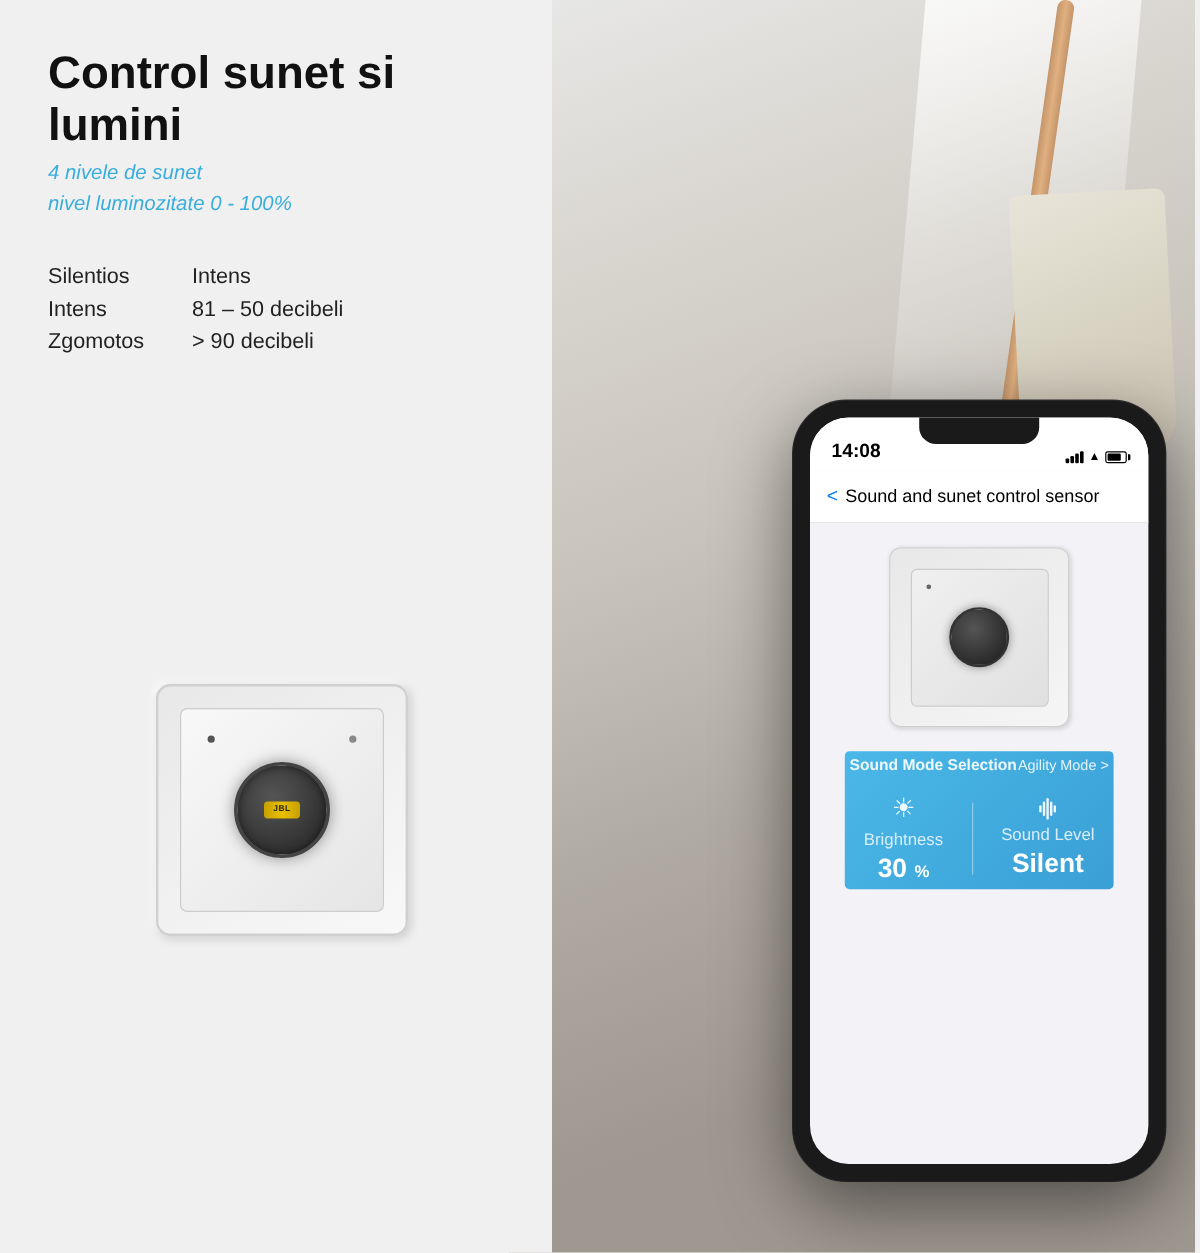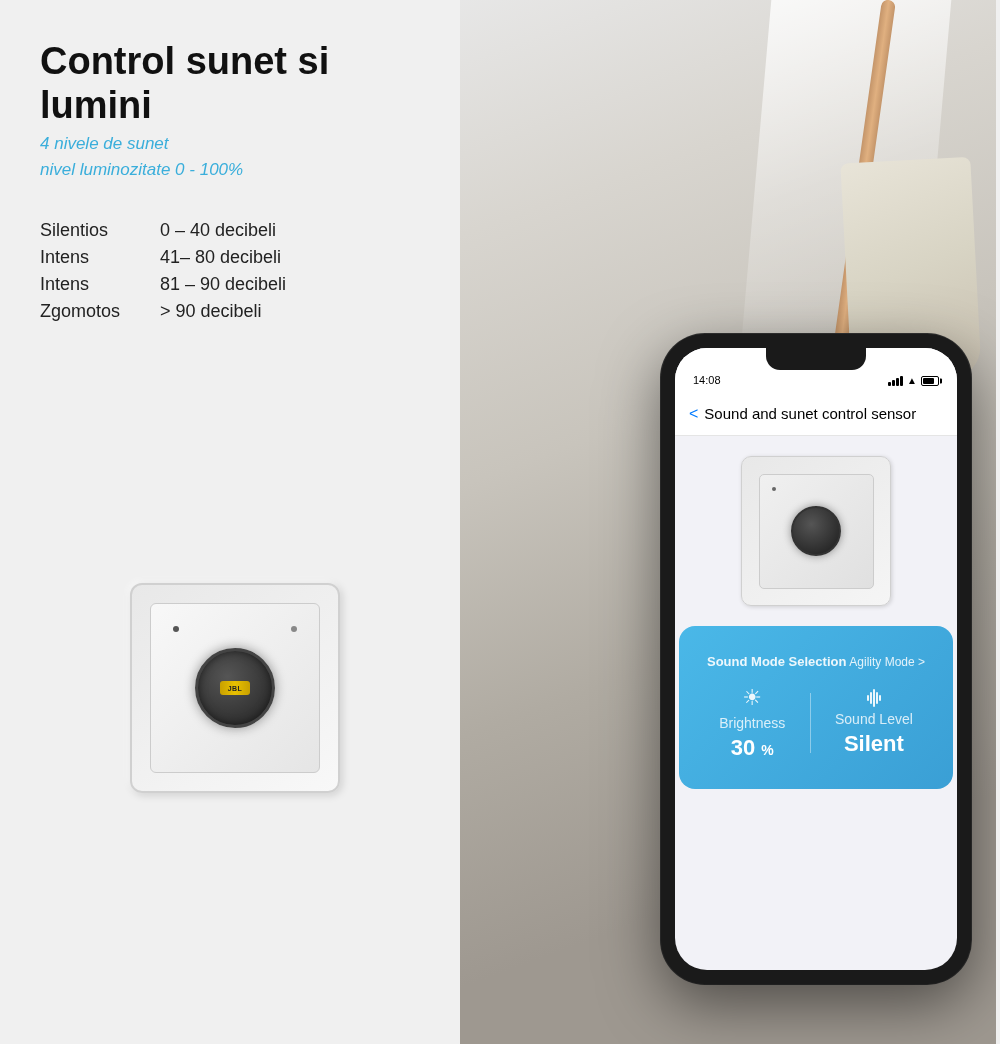--- a/index.html
+++ b/index.html
@@ -258,22 +258,22 @@
       display: flex;
       align-items: flex-end;
       justify-content: space-between;
       padding: 0 18px 6px;
       font-size: 11px;
       color: #000;
       font-weight: 600;
     }
 
     .status-time {
-      font-size: 11px;
-      font-weight: 400;
+      font-size: 16px;
+      font-weight: 700;
     }
 
     .status-icons {
       display: flex;
       gap: 4px;
       align-items: center;
     }
 
     .signal-bars {
       display: flex;
@@ -383,24 +383,24 @@
       width: 50px;
       height: 50px;
       background: radial-gradient(circle at 40% 35%, #555, #1a1a1a);
       border-radius: 50%;
       border: 2px solid #333;
       box-shadow: 0 0 8px rgba(0,0,0,0.4);
     }
 
     
     .control-card {
-      margin: 0 4px;
+      margin: 0 29px;
       background: linear-gradient(135deg, #4ab8e8, #3a9fd5);
-      border-radius: 16px;
-      padding: 28px;
+      border-radius: 4px;
+      padding: 4px;
       color: white;
     }
 
     .card-header {
       display: flex;
       justify-content: space-between;
       align-items: center;
       margin-bottom: 16px;
     }
 
@@ -470,25 +470,23 @@
   <div class="left-panel">
 
     <div class="title-section">
       <h1 class="main-title">Control sunet si lumini</h1>
       <div class="subtitle-line1">4 nivele de sunet</div>
       <div class="subtitle-line2">nivel luminozitate 0 - 100%</div>
     </div>
 
     <div class="sound-levels" id="sound-levels-container">
     <div class="level-name">Silentios</div>
-        <div class="level-range">0 – 40 decibeli</div>
         <div class="level-name">Intens</div>
-        <div class="level-range">41– 80 decibeli</div>
         <div class="level-name">Intens</div>
-        <div class="level-range">81 – 90 decibeli</div>
+        <div class="level-range">81 – 50 decibeli</div>
         <div class="level-name">Zgomotos</div>
         <div class="level-range">&gt; 90 decibeli</div>
       </div>
 
     <div class="device-image-area">
       <div class="device-switch">
         <div class="device-inner-frame">
           <div class="device-dot"></div>
           <div class="device-pir-dot"></div>
           <div class="device-sensor">

